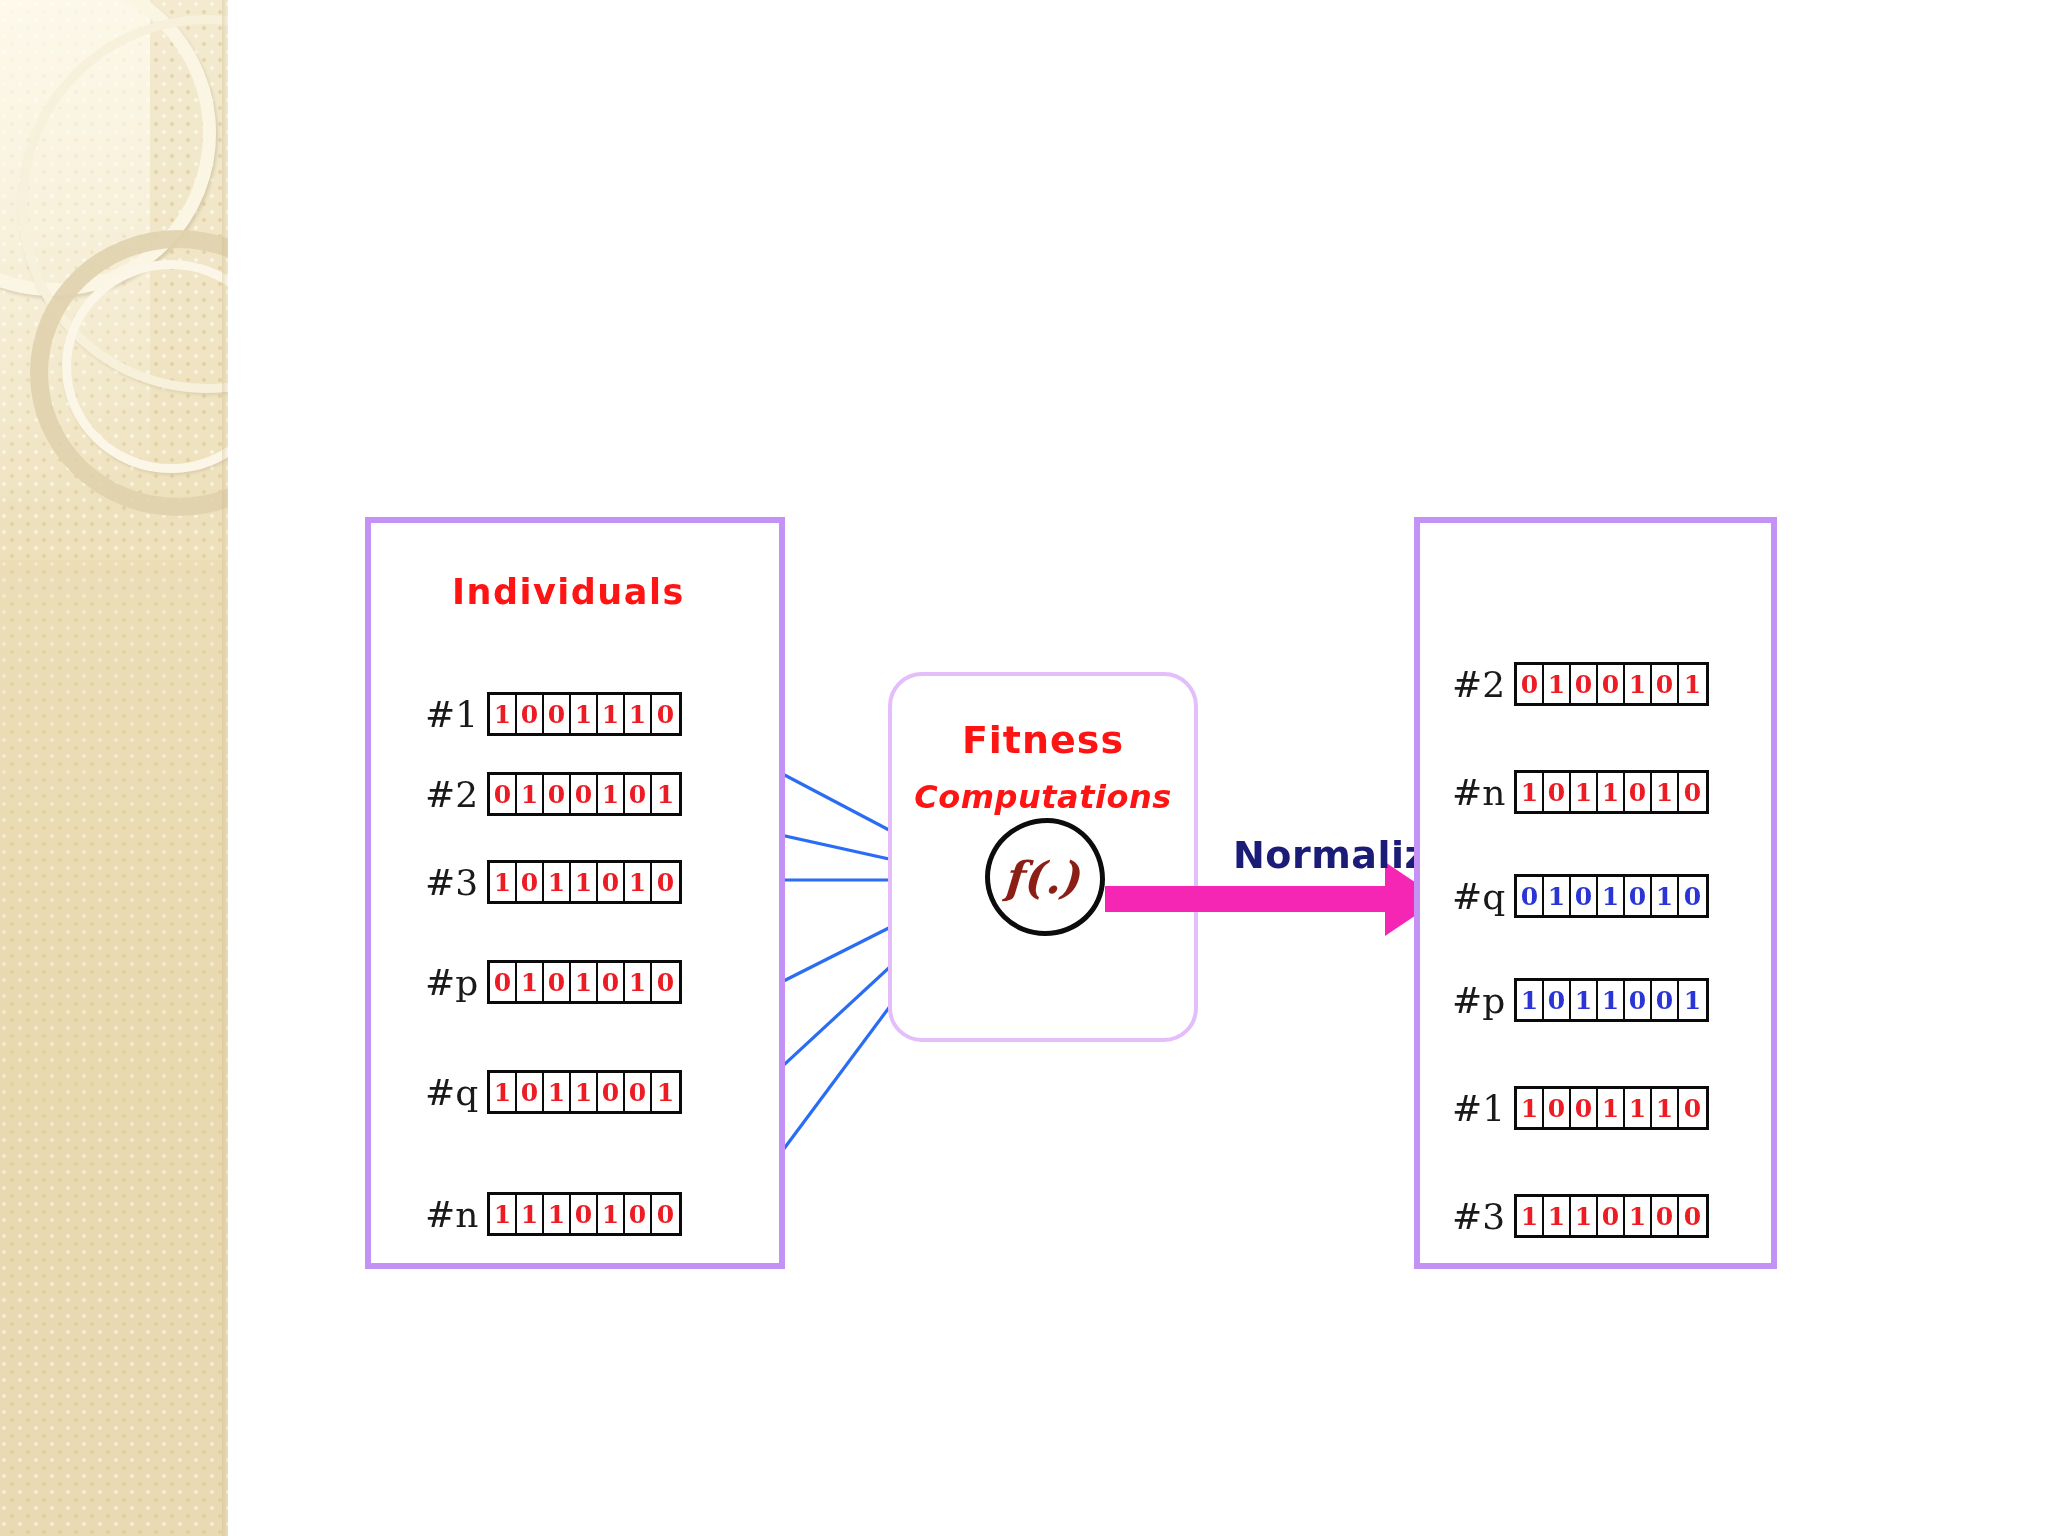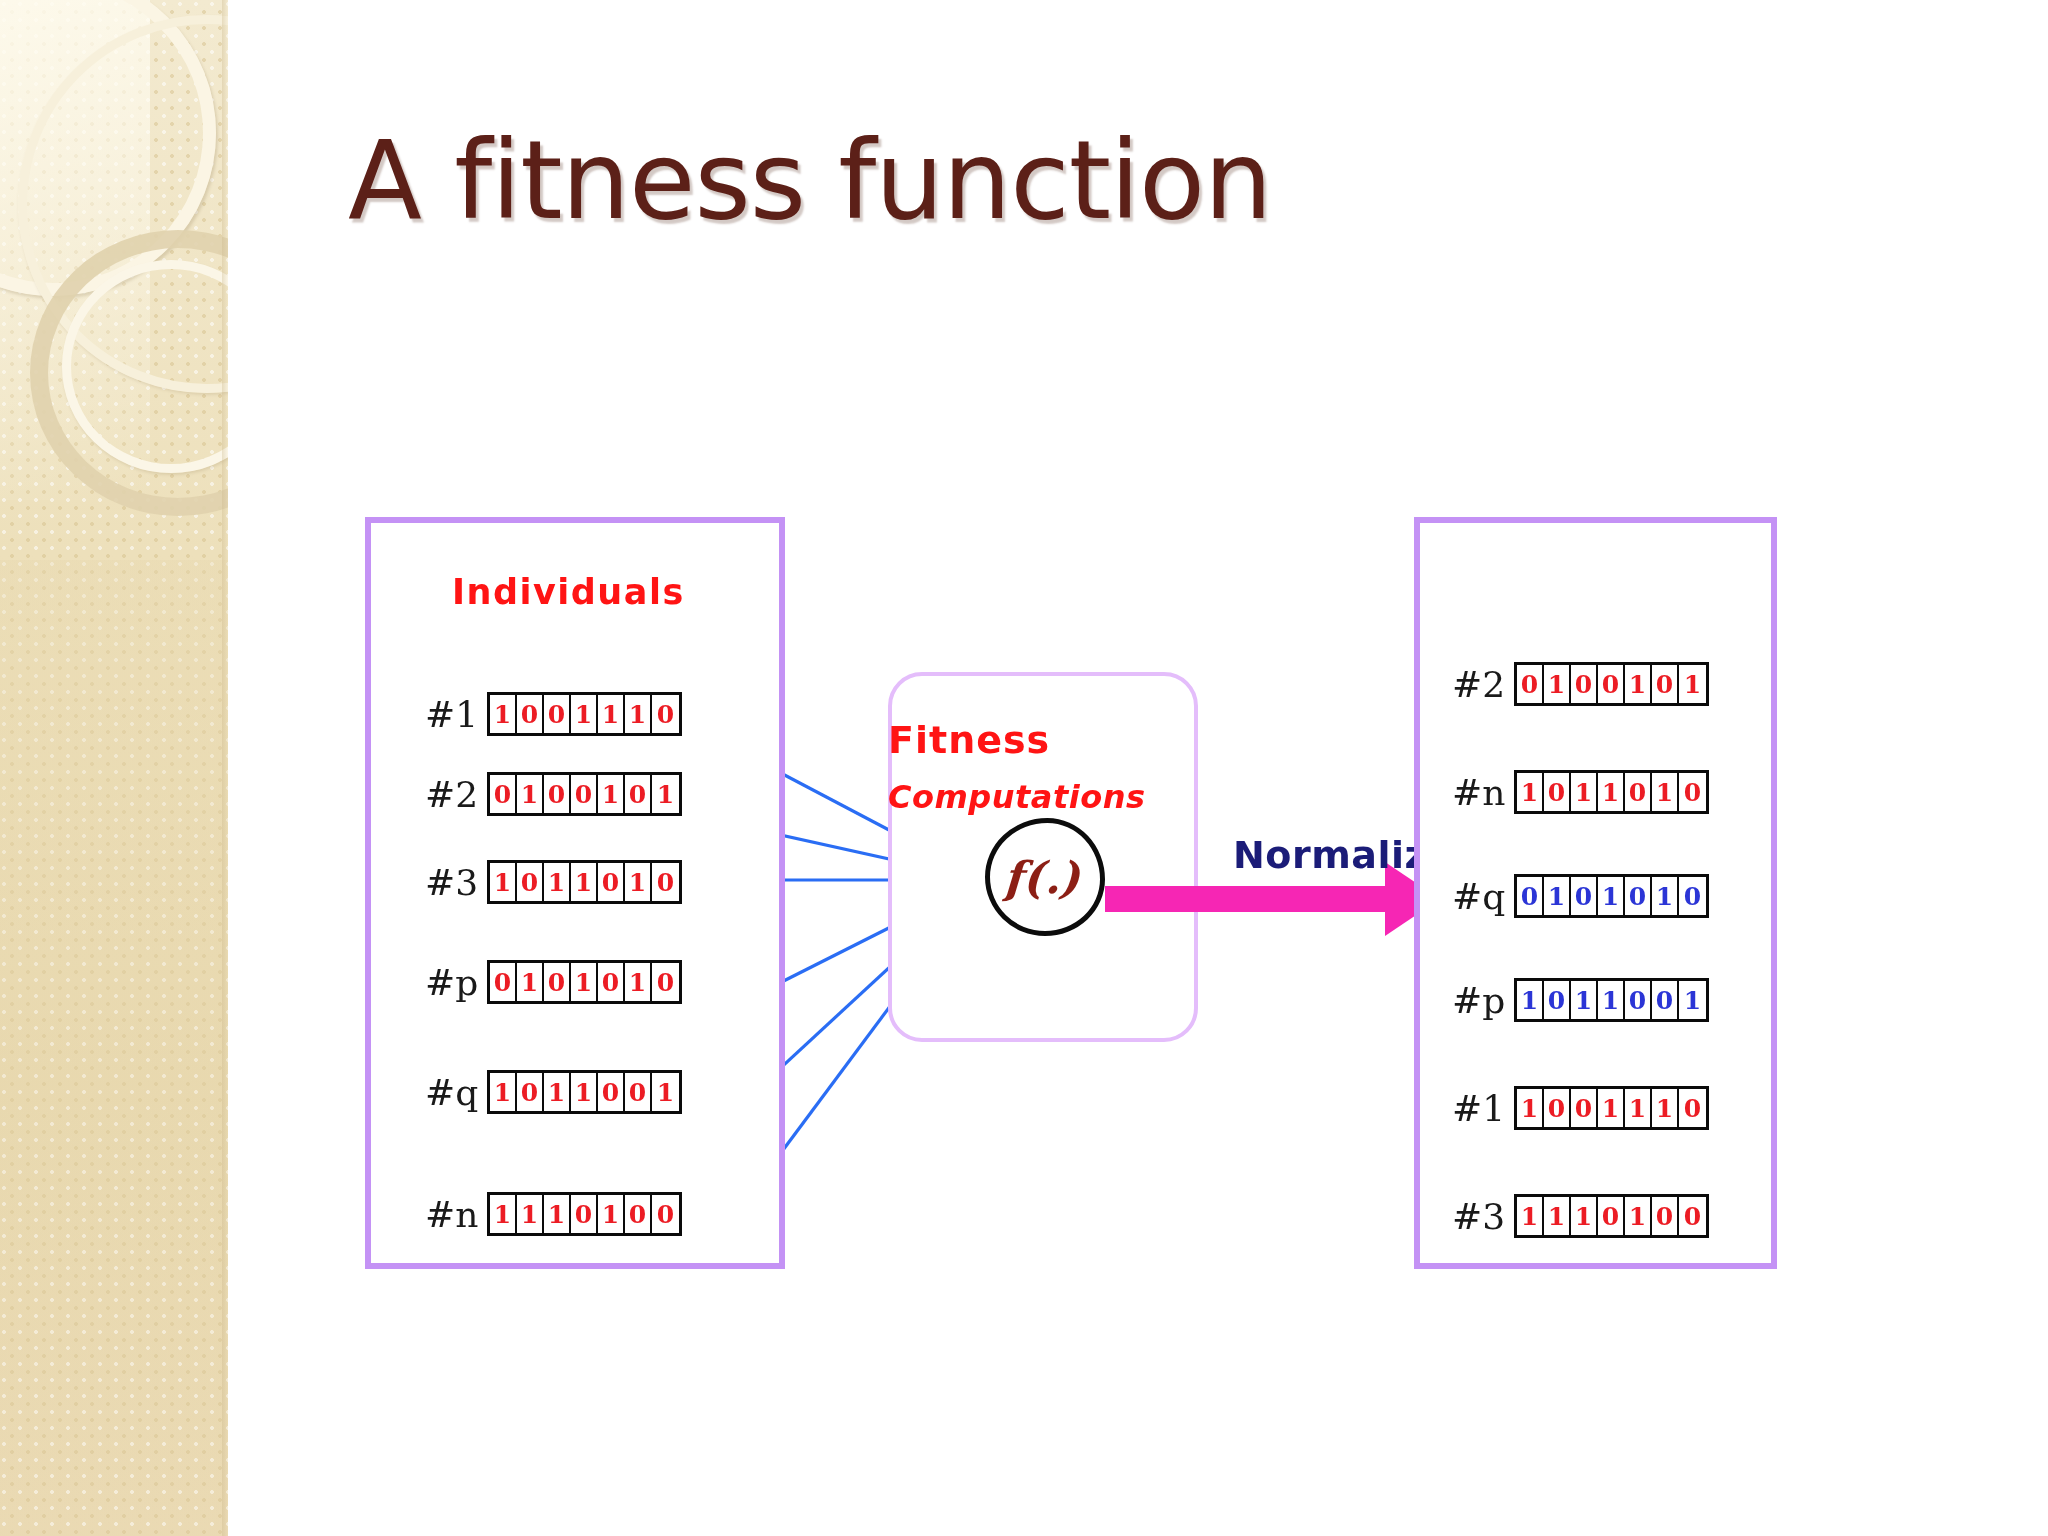--- a/index.html
+++ b/index.html
@@ -182,21 +182,21 @@
     border-radius: 34px;
     background: #ffffff;
     box-sizing: border-box;
   }
   .fitness-word {
     position: absolute;
     font-family: "DejaVu Sans", sans-serif;
     font-weight: bold;
     color: #ff1414;
     white-space: nowrap;
-    text-align: left;
+    text-align: center;
   }
   #fitness-word-1 { left: 888px; top: 718px;  width: 310px; font-size: 38px; letter-spacing: 1px; }
   #fitness-word-2 { left: 888px; top: 778px;  width: 310px; font-size: 32px; letter-spacing: 0.5px; font-style: italic; }
 
   #f-circle {
     position: absolute;
     left: 985px; top: 818px;
     width: 120px; height: 118px;
     border: 5px solid #0c0c0c;
     border-radius: 52% 48% 50% 50% / 50% 52% 48% 50%;
@@ -242,21 +242,20 @@
     <div id="sidebar-texture"></div>
     <div id="sidebar-top-light"></div>
     <div class="deco-ring" id="ring-a"></div>
     <div class="deco-ring" id="ring-b"></div>
     <div class="deco-ring" id="ring-c"></div>
     <div class="deco-ring" id="ring-d"></div>
     <div id="sidebar-wash"></div>
     <div id="sidebar-edge"></div>
   </div>
 
-  <div id="title">A fitness function</div>
 
   <div id="diagram">
 
     <svg id="lines-svg" viewBox="0 0 2048 1536">
       <g stroke="#2a6df4" stroke-width="3.2" fill="none">
         <line x1="722" y1="742" x2="984" y2="880"></line>
         <line x1="722" y1="822" x2="984" y2="880"></line>
         <line x1="722" y1="880" x2="984" y2="880"></line>
         <line x1="722" y1="1012" x2="984" y2="880"></line>
         <line x1="722" y1="1122" x2="984" y2="880"></line>

